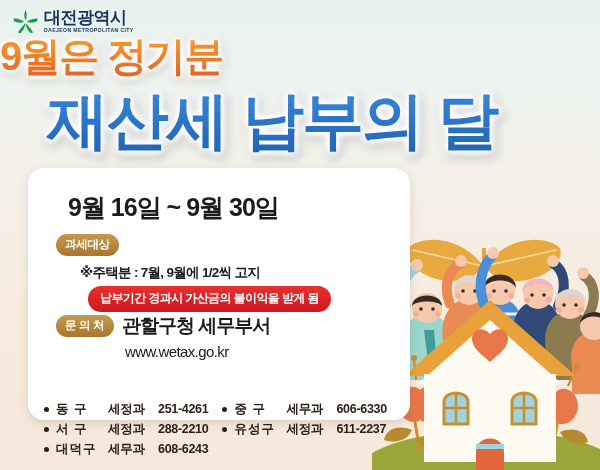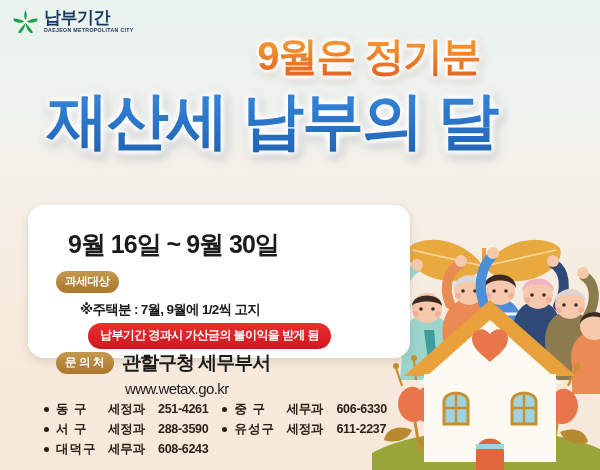--- a/index.html
+++ b/index.html
@@ -14,41 +14,40 @@
 
   
   .logo-wrap{position:absolute;left:12px;top:8px;display:flex;align-items:center;gap:5px;}
   .logo-mark{width:27px;height:27px;flex:none;}
   .logo-text{display:flex;flex-direction:column;justify-content:center;line-height:1;}
   .logo-ko{font-size:17px;font-weight:bold;color:#16355e;letter-spacing:-0.5px;}
   .logo-en{font-size:5.2px;font-weight:bold;color:#16355e;letter-spacing:0.35px;margin-top:2px;}
 
   
   .head1{
-    position:absolute;left:0;top:29px;width:480px;text-align:right;
+    position:absolute;left:0;top:29px;width:480px;text-align:left;
     font-size:40px;font-weight:bold;letter-spacing:-1.5px;
     background:linear-gradient(to bottom,#f7a13c 0%,#f08a2a 40%,#e3571f 100%);
     -webkit-background-clip:text;background-clip:text;color:transparent;
     -webkit-text-stroke:0px;
     filter:drop-shadow(0 0 3px #fff) drop-shadow(0 0 3px #fff) drop-shadow(0 0 2px #fff) drop-shadow(1px 2px 2px rgba(120,90,60,.28));
   }
   .head2{
     position:absolute;left:0;top:79px;width:544px;text-align:center;
     font-size:62px;font-weight:bold;letter-spacing:-2px;
     background:linear-gradient(to bottom,#3f8fdd 0%,#2f7cd0 35%,#1f5fae 100%);
     -webkit-background-clip:text;background-clip:text;color:transparent;
     filter:drop-shadow(0 0 3px #fff) drop-shadow(0 0 3px #fff) drop-shadow(0 0 3px #fff) drop-shadow(2px 3px 3px rgba(90,90,110,.33));
   }
 
   
   .card{
-    position:absolute;left:28px;top:168px;width:382px;height:153px;
+    position:absolute;left:28px;top:168px;width:382px;height:252px;
     background:#fff;border-radius:16px;
     box-shadow:0 3px 9px rgba(120,110,95,.22);
-    margin-top:37px;
   }
   .period{
     position:absolute;left:40px;top:23px;
     font-size:25px;font-weight:bold;color:#1b1b1b;letter-spacing:-1px;white-space:nowrap;
   }
   .row{position:absolute;display:flex;align-items:center;gap:8px;}
   .badge{
     display:inline-block;border-radius:11px;color:#fff;font-weight:bold;
     font-size:11.5px;padding:3px 9px 4px;letter-spacing:-0.3px;white-space:nowrap;
     background:linear-gradient(to bottom,#c49a4e,#a9762e);
@@ -97,21 +96,21 @@
           <path d="M32 4 C36 14 36 20 32 30 C28 20 28 14 32 4 Z"></path>
           <path d="M60 24 C50 25 44 27 34 32 C43 36 50 36 60 31 Z"></path>
           <path d="M4 24 C14 25 20 27 30 32 C21 36 14 36 4 31 Z"></path>
           <path d="M50 58 C45 49 40 45 32 35 C33 45 36 51 44 60 Z"></path>
           <path d="M14 58 C19 49 24 45 32 35 C31 45 28 51 20 60 Z"></path>
         </g>
         <circle cx="32" cy="32" r="4.4" fill="#f3f7f4"></circle>
       </svg>
     </span>
     <span class="logo-text">
-      <span class="logo-ko">납부기간</span>
+      <span class="logo-ko">대전광역시</span>
       <span class="logo-en">DAEJEON METROPOLITAN CITY</span>
     </span>
   </div>
 
   <div class="head1">9월은 정기분</div>
   <div class="head2">재산세 납부의 달</div>
 
   <div class="illus">
     <svg viewBox="0 0 228 262" width="228" height="262">
 
@@ -261,21 +260,21 @@
         <span class="nm">중  구</span>
         <span class="dept">세무과</span>
         <span class="tel">606-6330</span>
       </span>
     </div>
     <div class="off-line">
       <span class="off">
         <span class="dot"></span>
         <span class="nm">서  구</span>
         <span class="dept">세정과</span>
-        <span class="tel">288-3590</span>
+        <span class="tel">288-2210</span>
       </span>
       <span class="off col2">
         <span class="dot"></span>
         <span class="nm">유성구</span>
         <span class="dept">세정과</span>
         <span class="tel">611-2237</span>
       </span>
     </div>
     <div class="off-line">
       <span class="off">

